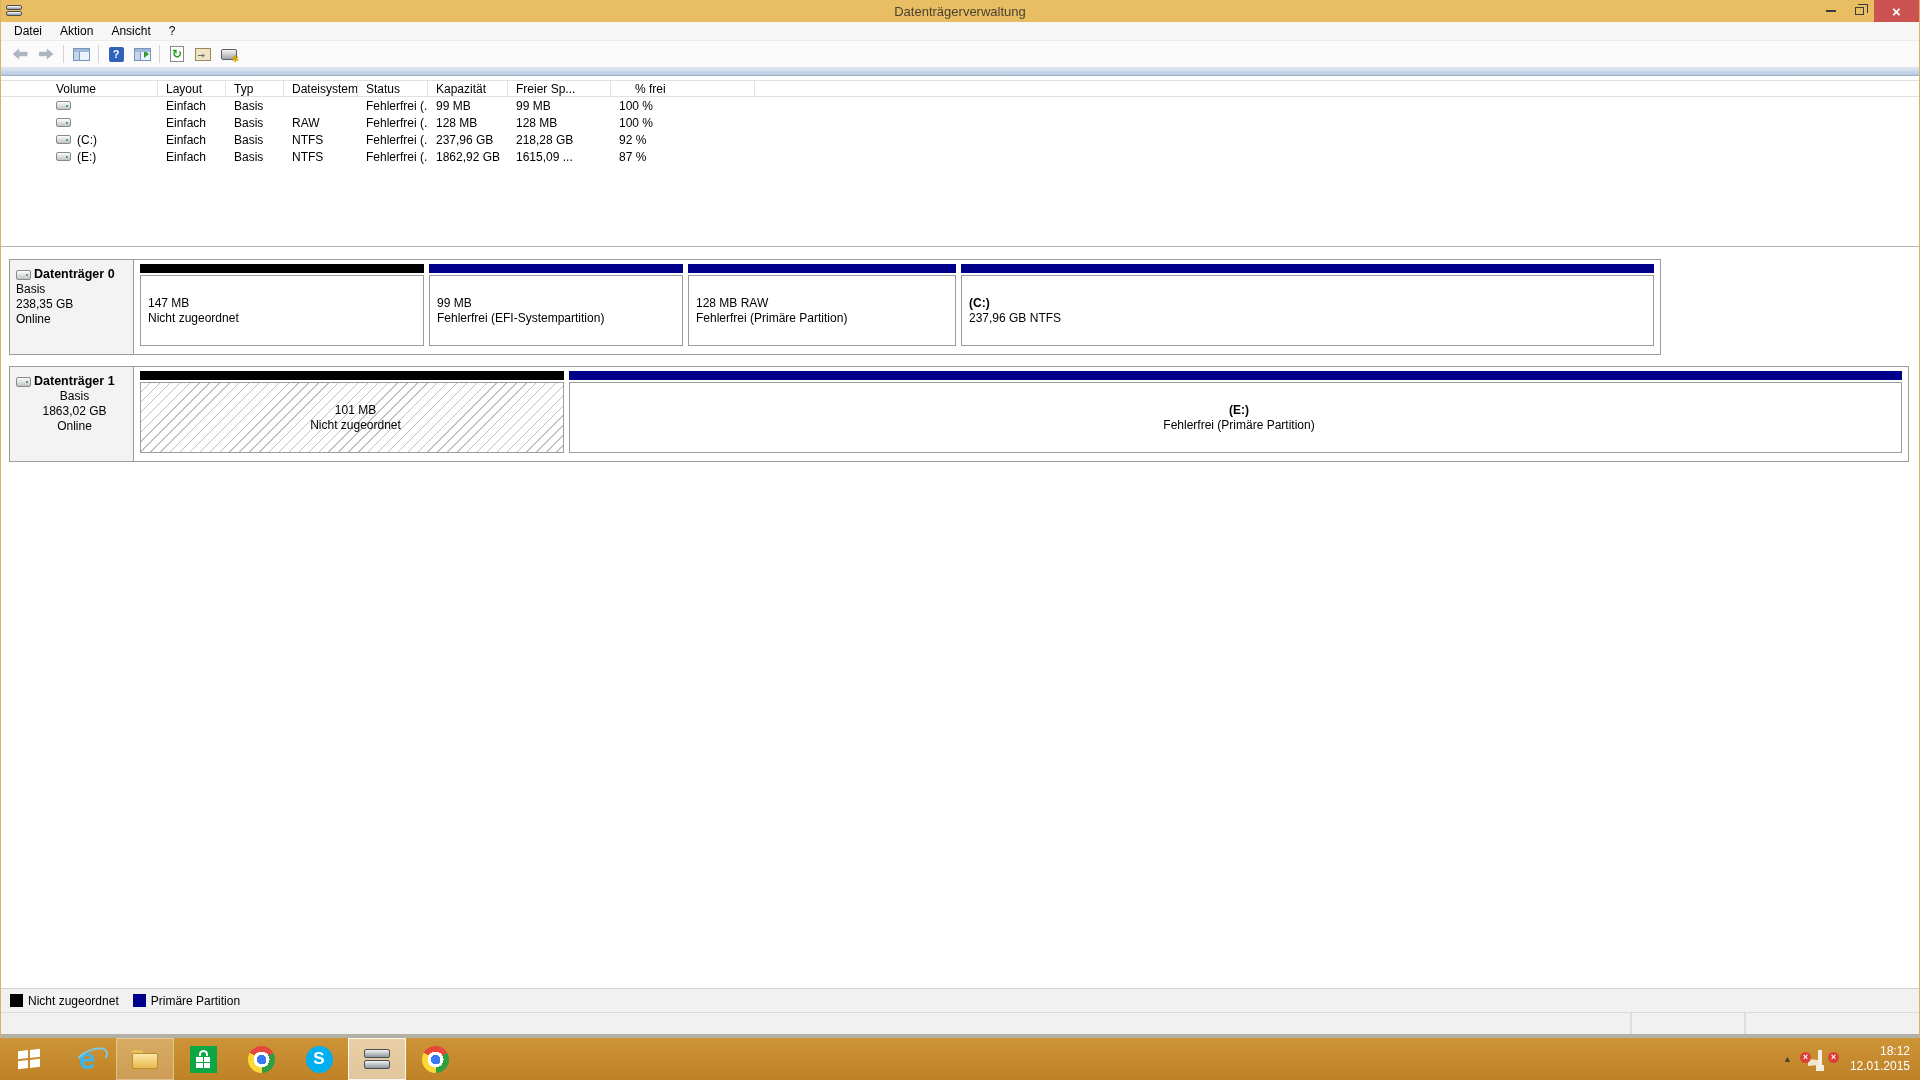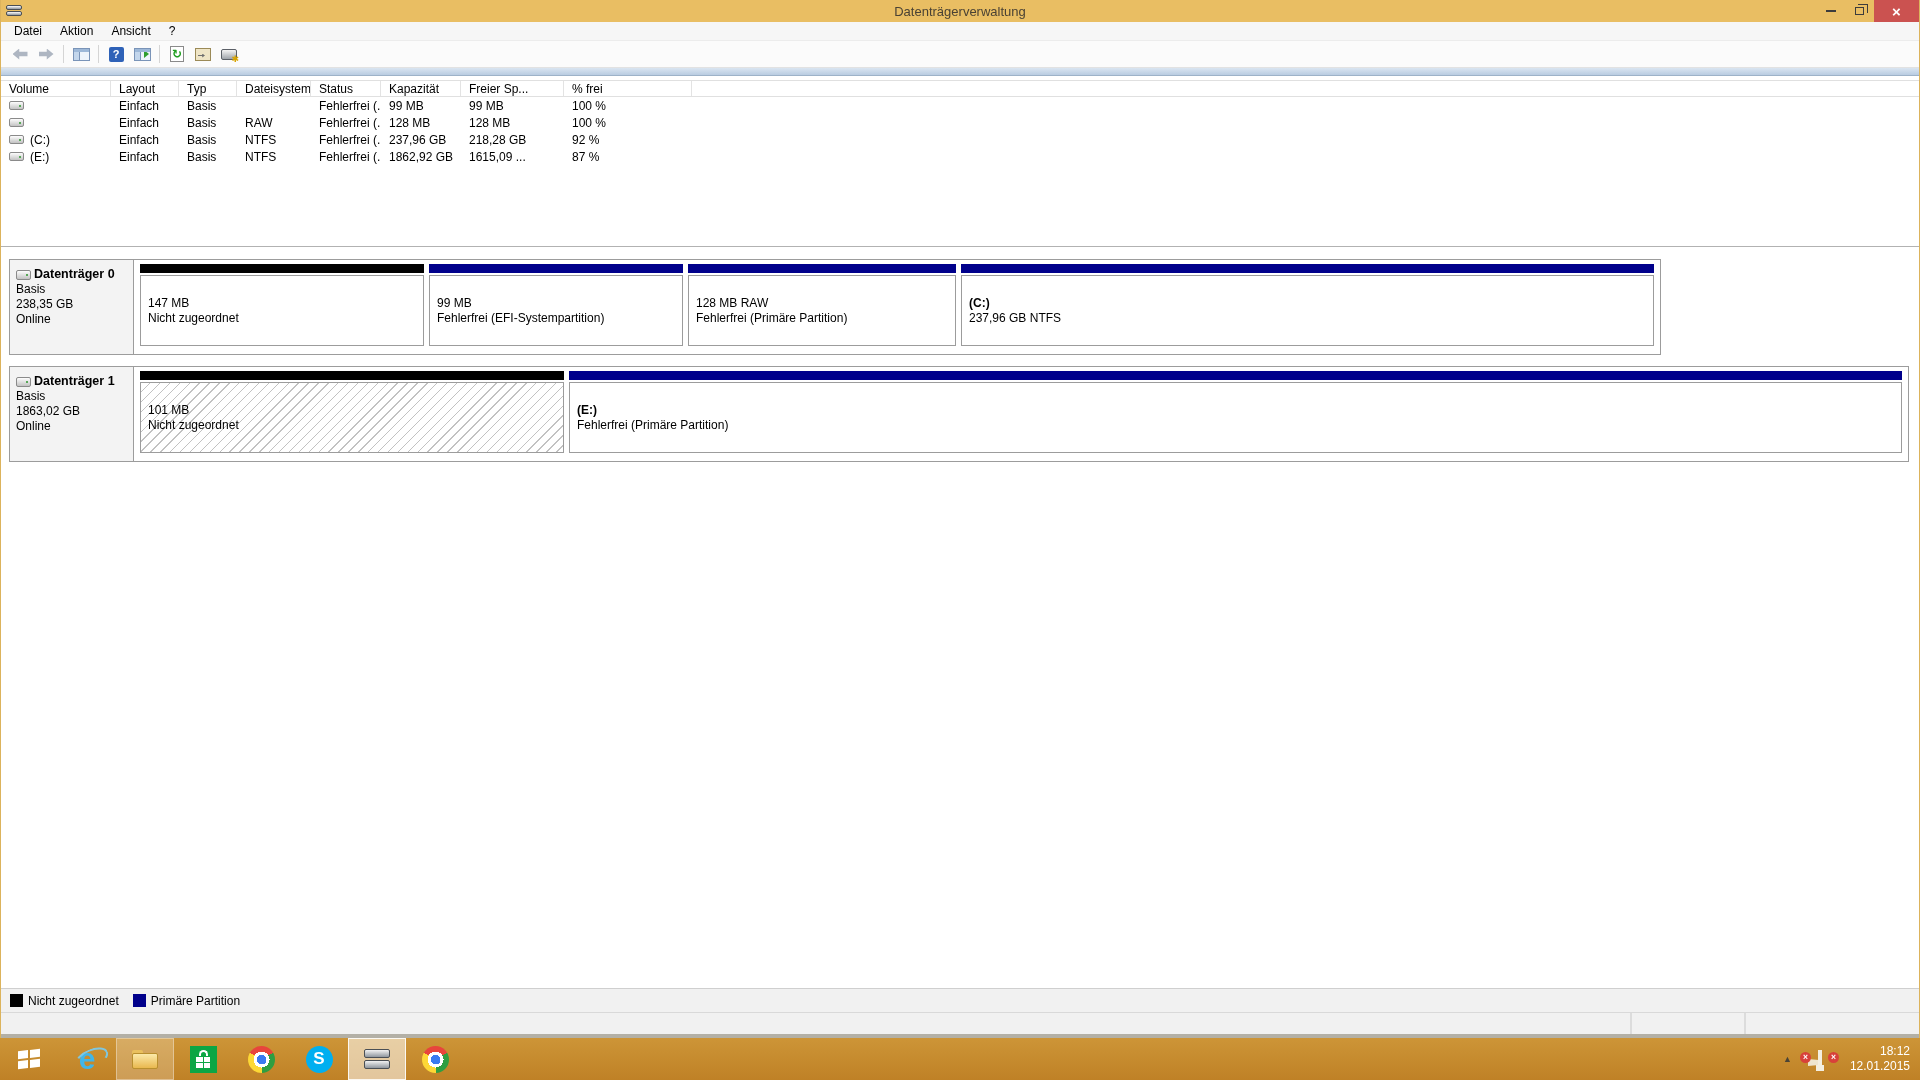--- a/index.html
+++ b/index.html
@@ -49,21 +49,21 @@
   .ico-props { width:16px; height:13px; background:#efe5c6; border:1px solid #9b8a57; position:relative; }
   .ico-props::after { content:''; position:absolute; left:2px; bottom:2px; width:7px; height:4px; background:#6f6f6f;
     clip-path:polygon(0 40%, 60% 40%, 60% 0, 100% 50%, 60% 100%, 60% 60%, 0 60%); }
   .ico-rescan { width:16px; height:11px; border-radius:2px; background:linear-gradient(#f4f4f4,#9fa4aa);
     border:1px solid #5a5f66; position:relative; }
   .ico-rescan::after { content:'✱'; position:absolute; right:-3px; bottom:-5px; color:#d8a400; font-size:9px; }
 
   
   .pane-band { height:8px; flex:0 0 8px; background:linear-gradient(#dae5f1,#b9cce1); border-bottom:1px solid #9db2c8; }
   .list-pane { height:170px; flex:0 0 170px; background:#fff; padding-top:4px; }
-  .vrow { display:flex; height:17px; align-items:center; }
+  .vrow { display:flex; height:17px; align-items:center;padding-left:47px; }
   .vrow.hdr { border-top:1px solid #e0e0e0; border-bottom:1px solid #e0e0e0; }
   .vcell { padding-left:8px; white-space:nowrap; overflow:hidden; flex:0 0 auto; height:100%;
     display:flex; align-items:center; }
   .vrow.hdr .vcell { border-right:1px solid #e3e3e3; }
   .vcell.fill { flex:1 1 auto; border-right:none !important; }
   .drive-ico { width:15px; height:9px; border-radius:2px; border:1px solid #8a8a8a;
     background:linear-gradient(#fdfdfd,#c3c3c3); margin-right:6px; position:relative; flex:0 0 15px; }
   .drive-ico::after { content:''; position:absolute; right:2px; top:3px; width:2px; height:2px; background:#58a858; }
 
   .split-line { height:3px; flex:0 0 3px; background:#fff; border-top:1px solid #b2b2b2; }
@@ -208,21 +208,21 @@
 
   <div class="list-pane" id="list-pane">
       <div class="vrow hdr">
         <div class="vcell" style="width: 110px;">Volume</div>
         <div class="vcell" style="width: 68px;">Layout</div>
         <div class="vcell" style="width: 58px;">Typ</div>
         <div class="vcell" style="width: 74px;">Dateisystem</div>
         <div class="vcell" style="width: 70px;">Status</div>
         <div class="vcell" style="width: 80px;">Kapazität</div>
         <div class="vcell" style="width: 103px;">Freier Sp...</div>
-        <div class="vcell" style="width: 128px;">% frei</div>
+        <div class="vcell" style="width: 128px; margin-left: 16px;">% frei</div>
         <div class="vcell fill"></div>
       </div>
       <div class="vrow">
         <div class="vcell" style="width: 110px;">
           <span class="drive-ico"></span>
         </div>
         <div class="vcell" style="width: 68px;">Einfach</div>
         <div class="vcell" style="width: 58px;">Basis</div>
         <div class="vcell" style="width: 74px;"></div>
         <div class="vcell" style="width: 70px;">Fehlerfrei (...</div>
@@ -302,21 +302,21 @@
           </div>
           <div class="part" style="width: 693px;">
             <div class="part-bar" style="background: rgb(0, 0, 139);"></div>
             <div class="part-body">
               <div class="pname">(C:)</div>
               <div class="psize">237,96 GB NTFS</div>
             </div>
           </div>
         </div>
       </div>
-      <div class="disk-row" style="width: 1900px;">
+      <div class="disk-row" style="width: 1900px; text-align: center;">
         <div class="disk-info">
           <div class="dname"><span class="drive-ico"></span>Datenträger 1</div>
           <div>Basis</div>
           <div>1863,02 GB</div>
           <div>Online</div>
         </div>
         <div class="disk-strip">
           <div class="part" style="width: 424px;">
             <div class="part-bar" style="background: rgb(0, 0, 0);"></div>
             <div class="part-body hatched">

